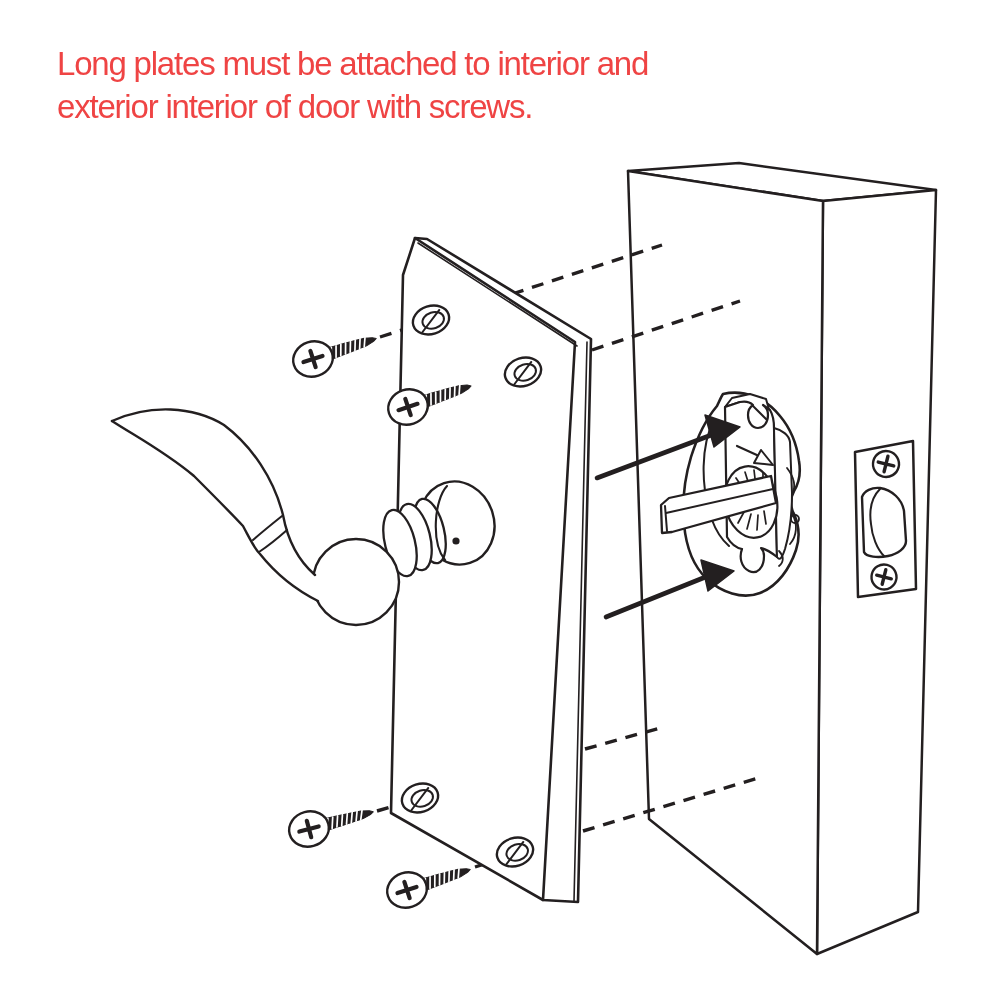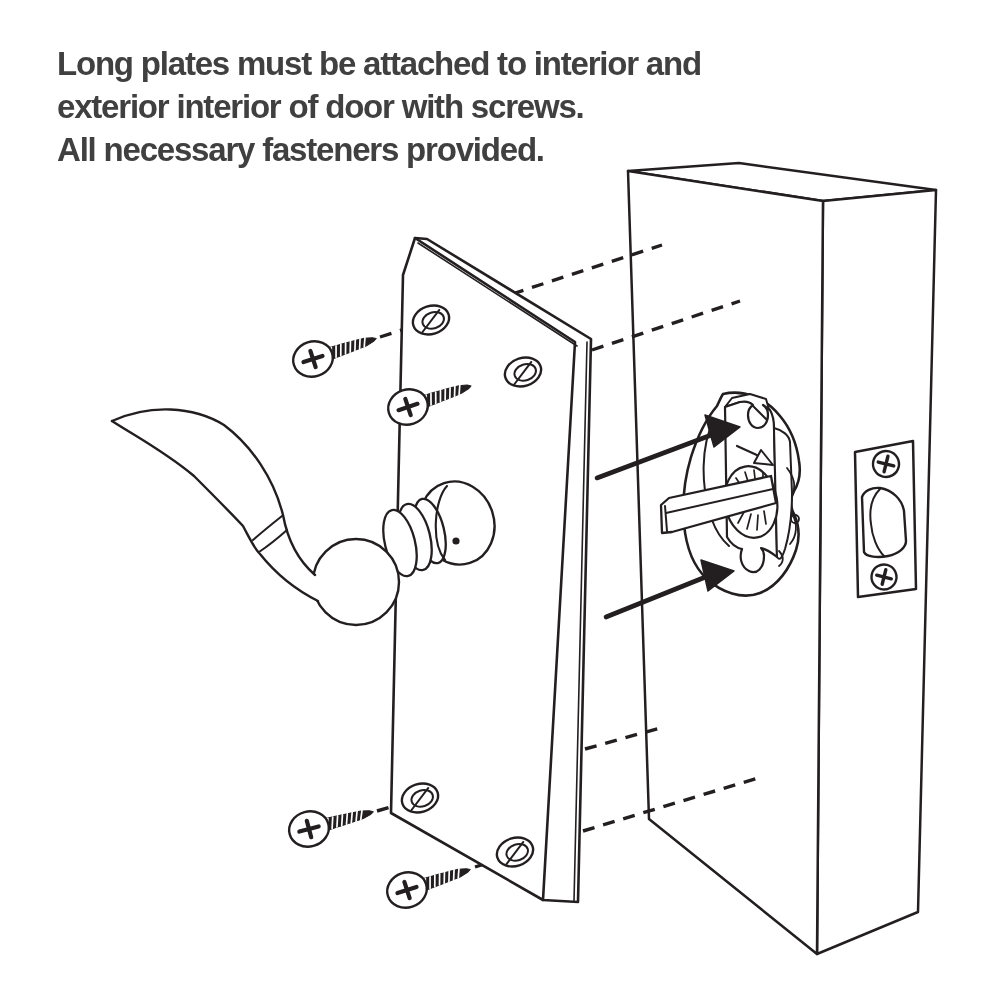--- a/index.html
+++ b/index.html
@@ -1,18 +1,18 @@
 <!DOCTYPE html>
 <html><head>
 <meta charset="utf-8">
 <style>
   html,body{margin:0;padding:0;background:#ffffff;}
   #canvas{position:relative;width:1000px;height:1000px;background:#ffffff;overflow:hidden;
           font-family:"Liberation Sans", sans-serif;}
-  #caption{position:absolute;left:57px;top:42px;color:#404040;font-weight:700;
+  #caption{position:absolute;left:57px;top:42px;color:#ef4444;font-weight:400;
            font-size:33px;line-height:43px;letter-spacing:-1.2px;white-space:nowrap;}
   #drawing{position:absolute;left:0;top:0;}
   svg *{vector-effect:none;}
 </style>
 </head>
 <body>
 
 <div id="canvas">
 
   <svg id="drawing" width="1000" height="1000" viewBox="0 0 1000 1000" fill="none" stroke="#231f20" stroke-width="2.5" stroke-linecap="round" stroke-linejoin="round">
@@ -223,16 +223,15 @@
         </g>
         <ellipse rx="20" ry="17.5" fill="#ffffff" stroke-width="2.4"></ellipse>
         <path stroke-width="4.2" d="M-10,0 L10,0 M0,-8.5 L0,8.5"></path>
       </g>
     </g>
   </svg>
 
   <div id="caption">
     <div>Long plates must be attached to interior and</div>
     <div>exterior interior of door with screws.</div>
-    <div>All necessary fasteners provided.</div>
   </div>
 
 </div>
 
 </body></html>

